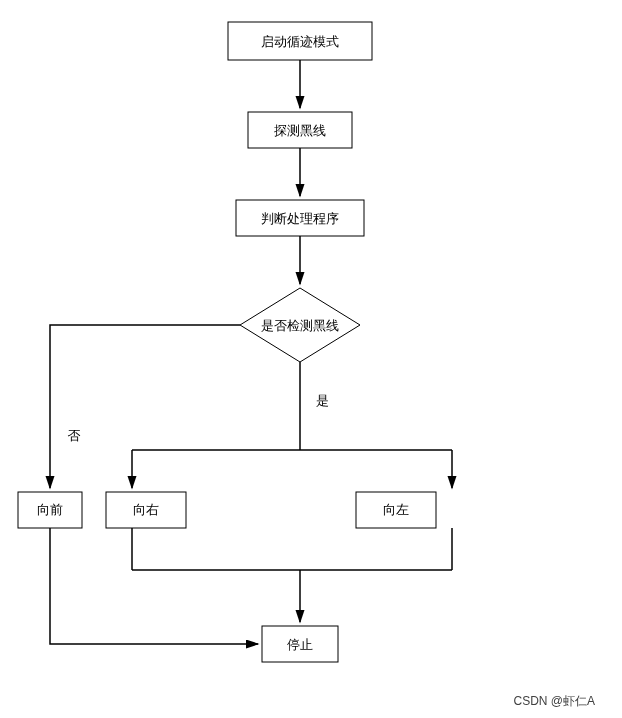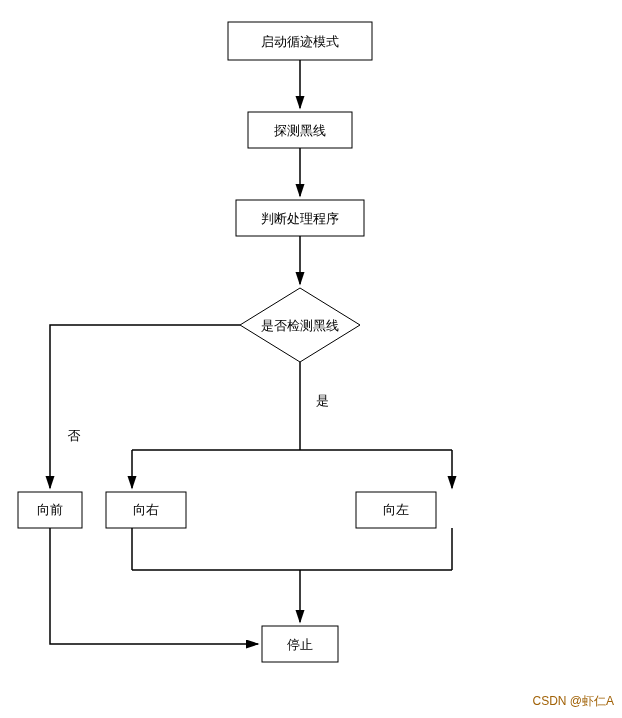--- a/index.html
+++ b/index.html
@@ -9,23 +9,23 @@
       background: #fff;
       font-family: "Microsoft YaHei", Arial, sans-serif;
       position: relative;
     }
     svg { display: block; }
     .box-text { font-size: 13px; }
     .label-text { font-size: 13px; }
     .watermark {
       position: absolute;
       bottom: 8px;
-      right: 8px;
+      right: 27px;
       font-size: 12px;
-      color: #a16207;
+      color: #404040;
     }
   </style>
 </head>
 <body>
 
 <svg width="622" height="718" viewBox="0 0 622 718">
   <defs>
     <marker id="arrow" markerWidth="10" markerHeight="10" refX="8" refY="3" orient="auto" markerUnits="strokeWidth">
       <path d="M0,0 L0,6 L9,3 z" fill="#000"></path>
     </marker>

